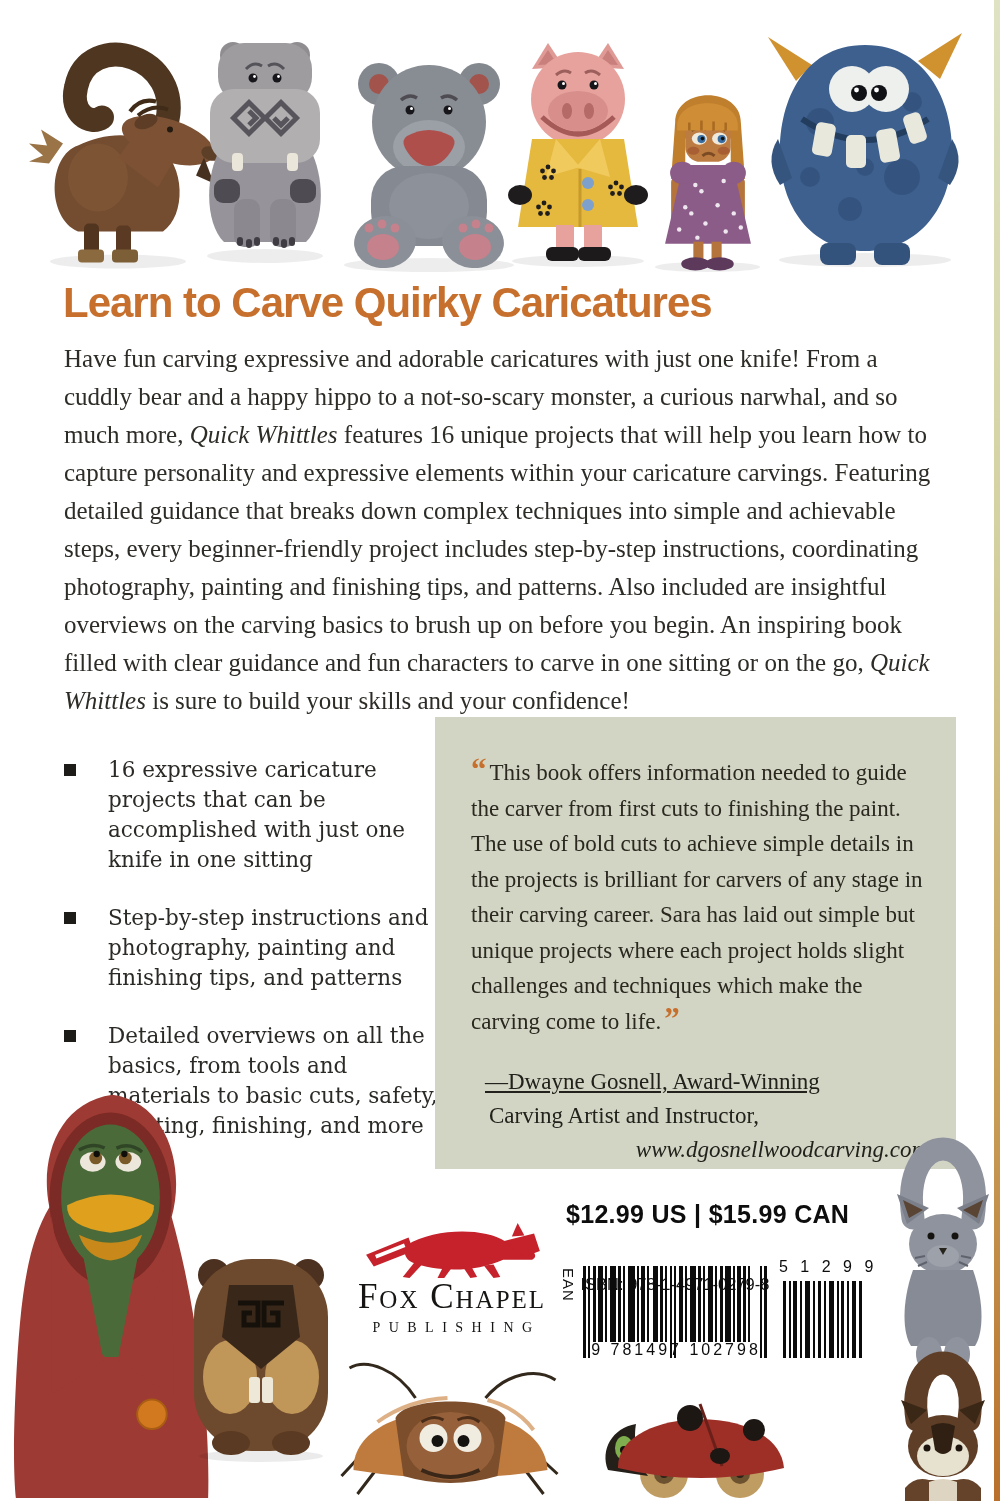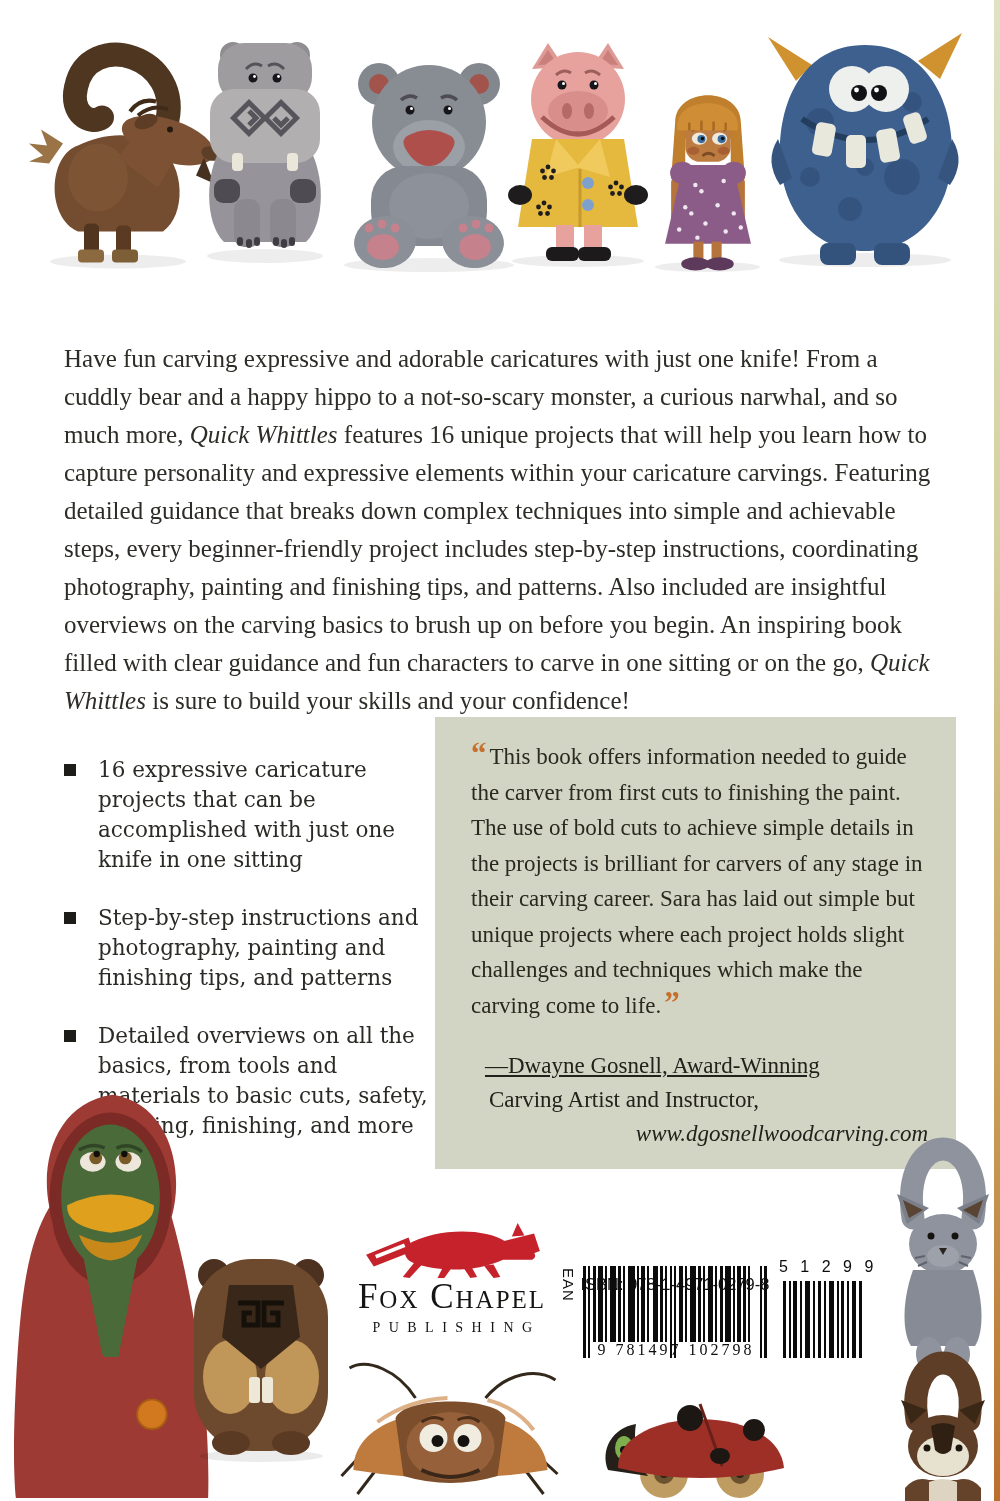--- a/index.html
+++ b/index.html
@@ -29,30 +29,30 @@
   .wi-title{
     position:absolute;left:74px;top:701px;margin:0;
     font-family:"DejaVu Serif",serif;font-weight:700;
     font-size:27px;color:#1b1a16;
   }
   .wi-list{
     position:absolute;left:64px;top:755px;width:380px;margin:0;padding:0;
     list-style:none;
   }
   .wi-list li{
-    display:flex;gap:22px;margin-bottom:28px;
+    display:flex;gap:32px;margin-bottom:28px;
     font-family:"DejaVu Serif",serif;
     font-size:21.5px;line-height:30px;color:#2b2a26;
   }
   .sq{flex:none;width:12px;height:12px;background:#1d1c18;margin-top:9px;}
 
   
   .quote-box{
     position:absolute;left:435px;top:717px;width:521px;height:452px;
-    background:#D2D5C4;box-sizing:border-box;padding:22px 28px 0 36px;z-index:1;
+    background:#D2D5C4;box-sizing:border-box;padding:38px 28px 0 36px;z-index:1;
   }
   .quote{margin:0;font-size:23px;line-height:35.5px;color:#2a281f;}
   .qmark{color:#C7702D;font-weight:700;font-size:31px;line-height:0;}
   .qmark.open{margin-right:3px;}
   .qmark.close{margin-left:3px;}
   .attrib{margin-top:26px;font-size:23px;line-height:34px;color:#22211b;}
   .attrib .a1{margin-left:14px;text-decoration:underline;}
   .attrib .a2{margin-left:18px;}
   .attrib .a3{margin-left:42px;font-style:italic;text-align:right;}
 
@@ -77,21 +77,21 @@
     font-family:"Liberation Sans",sans-serif;font-size:16.5px;color:#101010;margin-top:29px;
   }
   .ean-label{
     position:absolute;left:560px;top:1268px;
     font-family:"Liberation Sans",sans-serif;font-size:15px;color:#101010;
     writing-mode:vertical-rl;letter-spacing:1px;
   }
   .barcode-main{position:absolute;left:583px;top:1266px;width:185px;height:92px;}
   .bdigits{
     position:absolute;left:576px;top:1341px;width:200px;text-align:center;
-    font-family:Liberation Serif, serif;font-size:16px;letter-spacing:3px;
+    font-family:Liberation Sans, sans-serif;font-size:16px;letter-spacing:3px;
     color:#0c0c0c;white-space:nowrap;
   }
   .barcode-addon{position:absolute;left:783px;top:1281px;width:84px;height:77px;}
   .addon-digits{
     position:absolute;left:779px;top:1258px;width:92px;
     font-family:"Liberation Sans",sans-serif;font-size:16px;letter-spacing:4px;
     color:#0c0c0c;white-space:nowrap;
   }
 
   .edge-strip{
@@ -310,20 +310,21 @@
         <rect x="118" y="102" width="20" height="33" rx="5" transform="rotate(-10 128 118)"></rect>
         <rect x="146" y="86" width="18" height="30" rx="5" transform="rotate(-18 155 101)"></rect>
       </g>
       <path d="M18,112 q-14,22 2,46 l12,-7 z" fill="#35547e"></path>
       <path d="M192,112 q14,22 -2,46 l-12,-7 z" fill="#35547e"></path>
       <rect x="60" y="216" width="36" height="22" rx="8" fill="#33527c"></rect>
       <rect x="114" y="216" width="36" height="22" rx="8" fill="#33527c"></rect>
     </svg>
   </div>
 
+  <h1 class="headline">Learn to Carve Quirky Caricatures</h1>
 
   <p class="intro"><span>Have fun carving expressive and adorable caricatures with just one knife! From a cuddly bear and a happy hippo to a not-so-scary monster, a curious narwhal, and so much more, </span><i>Quick Whittles</i><span> features 16 unique projects that will help you learn how to capture personality and expressive elements within your caricature carvings. Featuring detailed guidance that breaks down complex techniques into simple and achievable steps, every beginner-friendly project includes step-by-step instructions, coordinating photography, painting and finishing tips, and patterns. Also included are insightful overviews on the carving basics to brush up on before you begin. An inspiring book filled with clear guidance and fun characters to carve in one sitting or on the go, </span><i>Quick Whittles</i><span> is sure to build your skills and your confidence!</span></p>
 
   <ul class="wi-list">
     <li>
         <span class="sq"></span>
         <span>16 expressive caricature projects that can be accomplished with just one knife in one sitting</span>
       </li>
     <li>
         <span class="sq"></span>
@@ -337,20 +338,21 @@
 
   <aside class="quote-box">
     <p class="quote"><span class="qmark open">“</span><span>This book offers information needed to guide the carver from first cuts to finishing the paint. The use of bold cuts to achieve simple details in the projects is brilliant for carvers of any stage in their carving career. Sara has laid out simple but unique projects where each project holds slight challenges and techniques which make the carving come to life.</span><span class="qmark close">”</span></p>
     <div class="attrib">
       <div class="a1">—Dwayne Gosnell, Award-Winning</div>
       <div class="a2">Carving Artist and Instructor,</div>
       <div class="a3">www.dgosnellwoodcarving.com</div>
     </div>
   </aside>
 
+  <div class="price">$12.99 US | $15.99 CAN</div>
 
   <div class="logo">
     <svg viewBox="0 0 190 58">
       <g fill="#c5222c">
         <path d="M6,34 L50,16 L55,30 L14,46 Z"></path>
         <path d="M48,24 C78,6 128,6 150,20 L173,28 C181,30 184,36 178,39 L148,39 C120,52 80,52 54,42 C46,38 44,30 48,24 Z"></path>
         <path d="M148,20 L180,12 L186,30 L170,36 Z"></path>
         <path d="M157,15 L163,1 L170,14 Z"></path>
         <path d="M56,42 L44,57 L51,58 L64,44 Z"></path>
         <path d="M86,46 L80,58 L87,58 L95,47 Z"></path>

